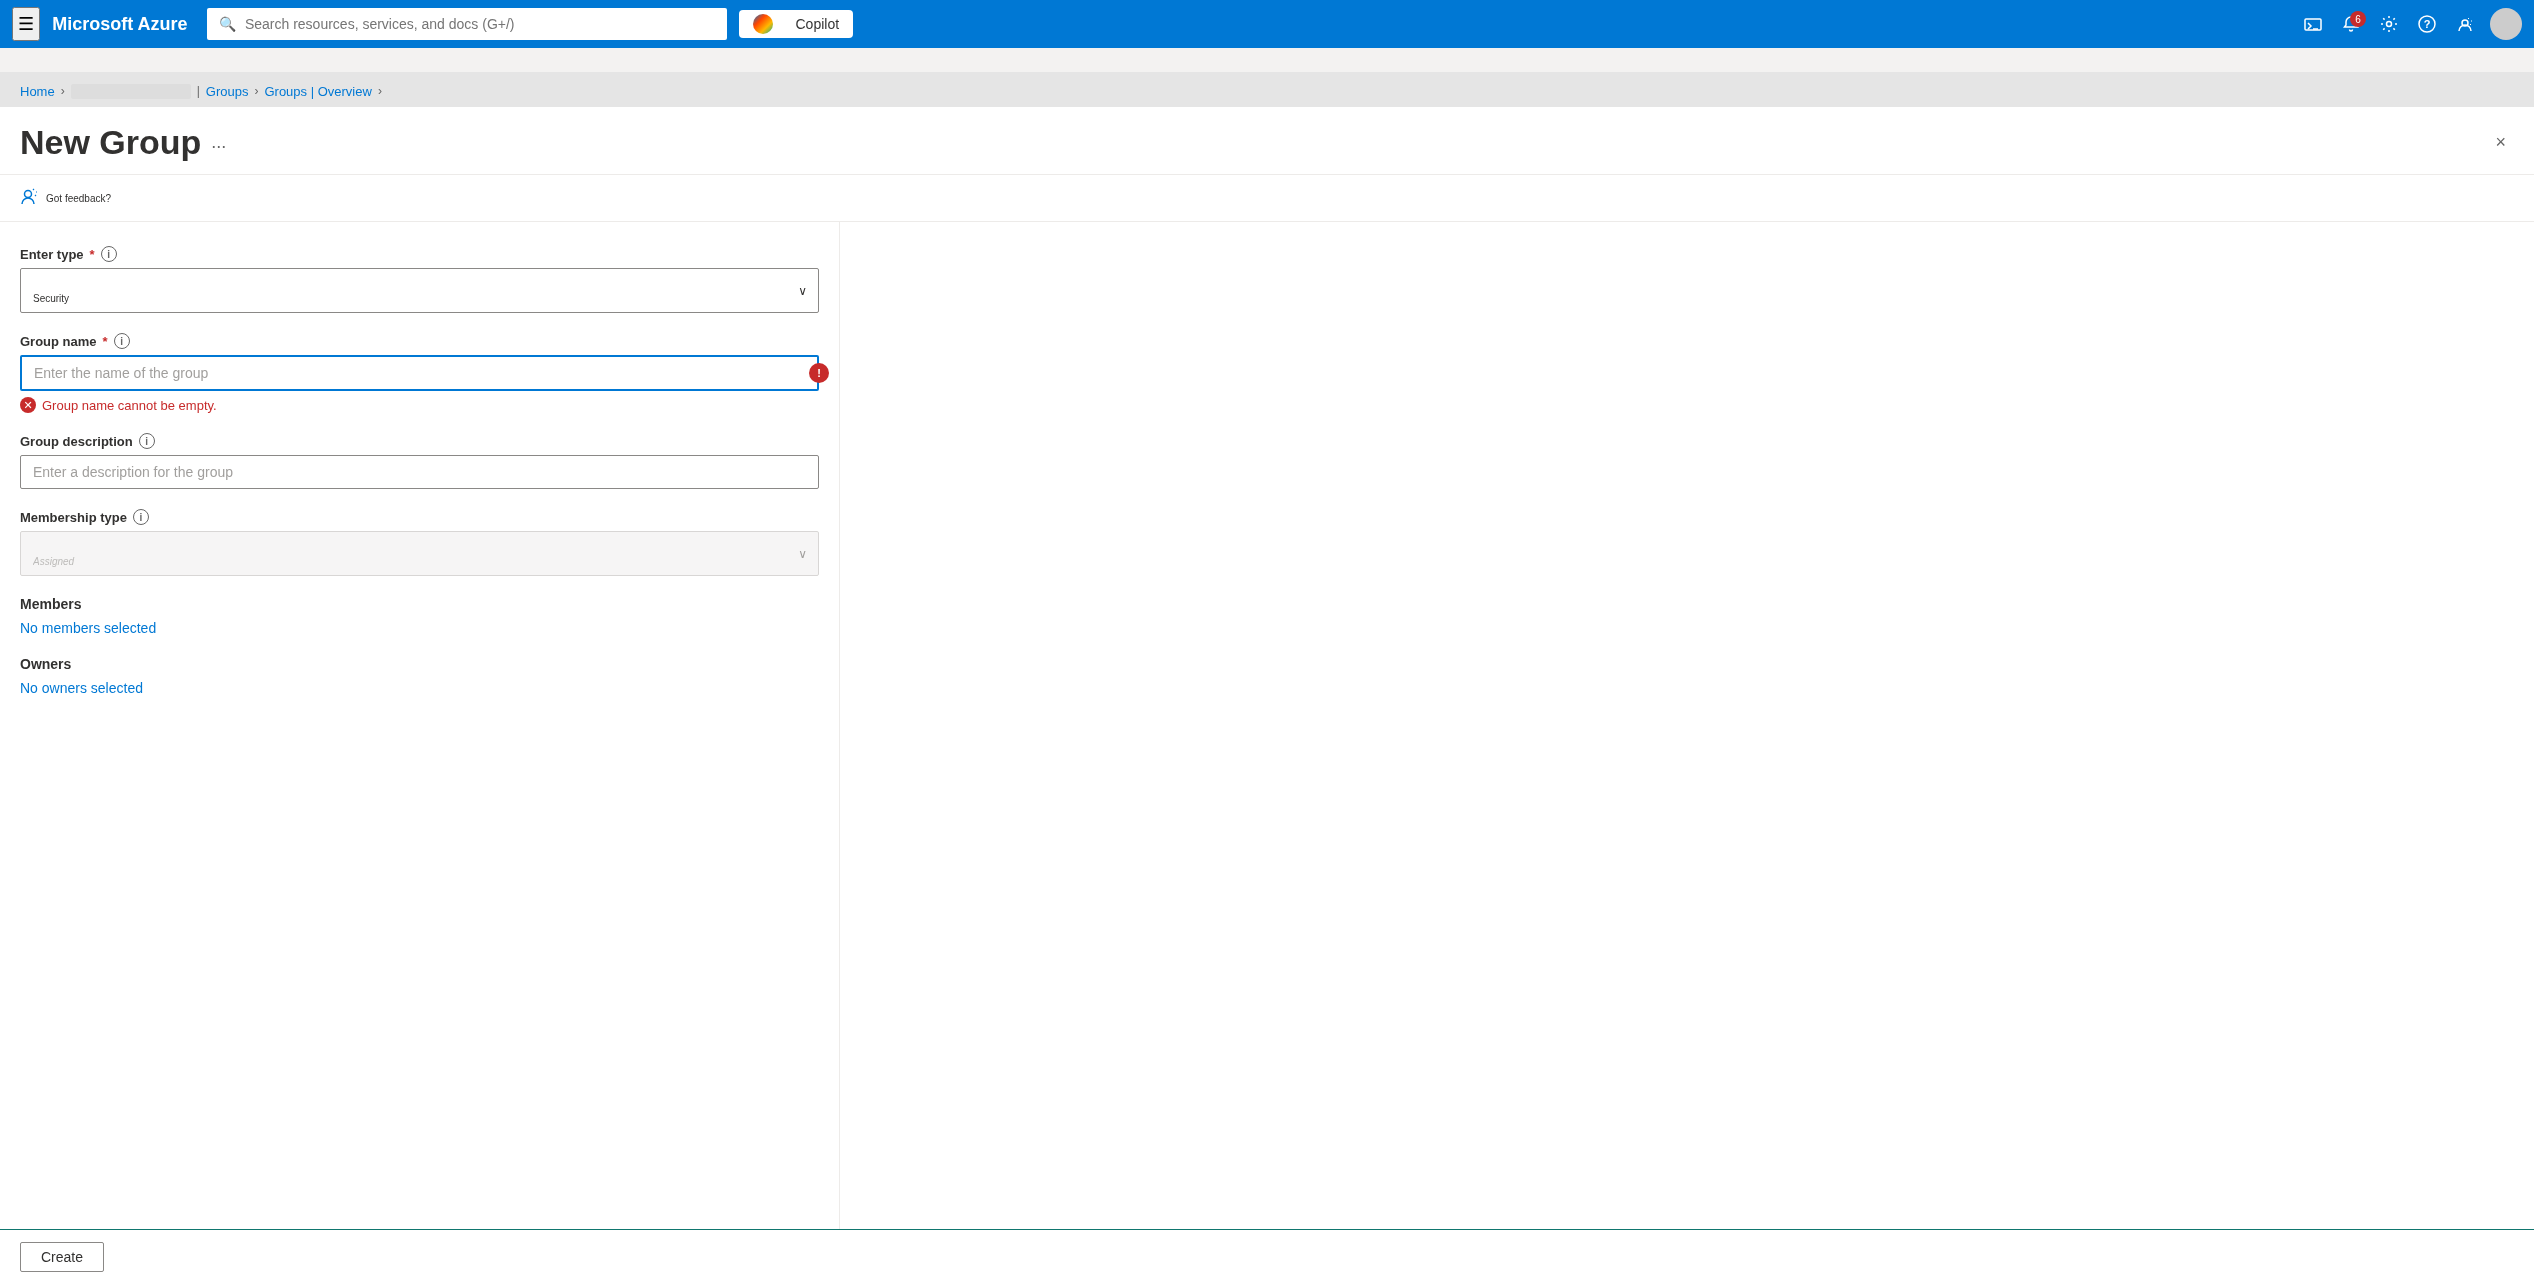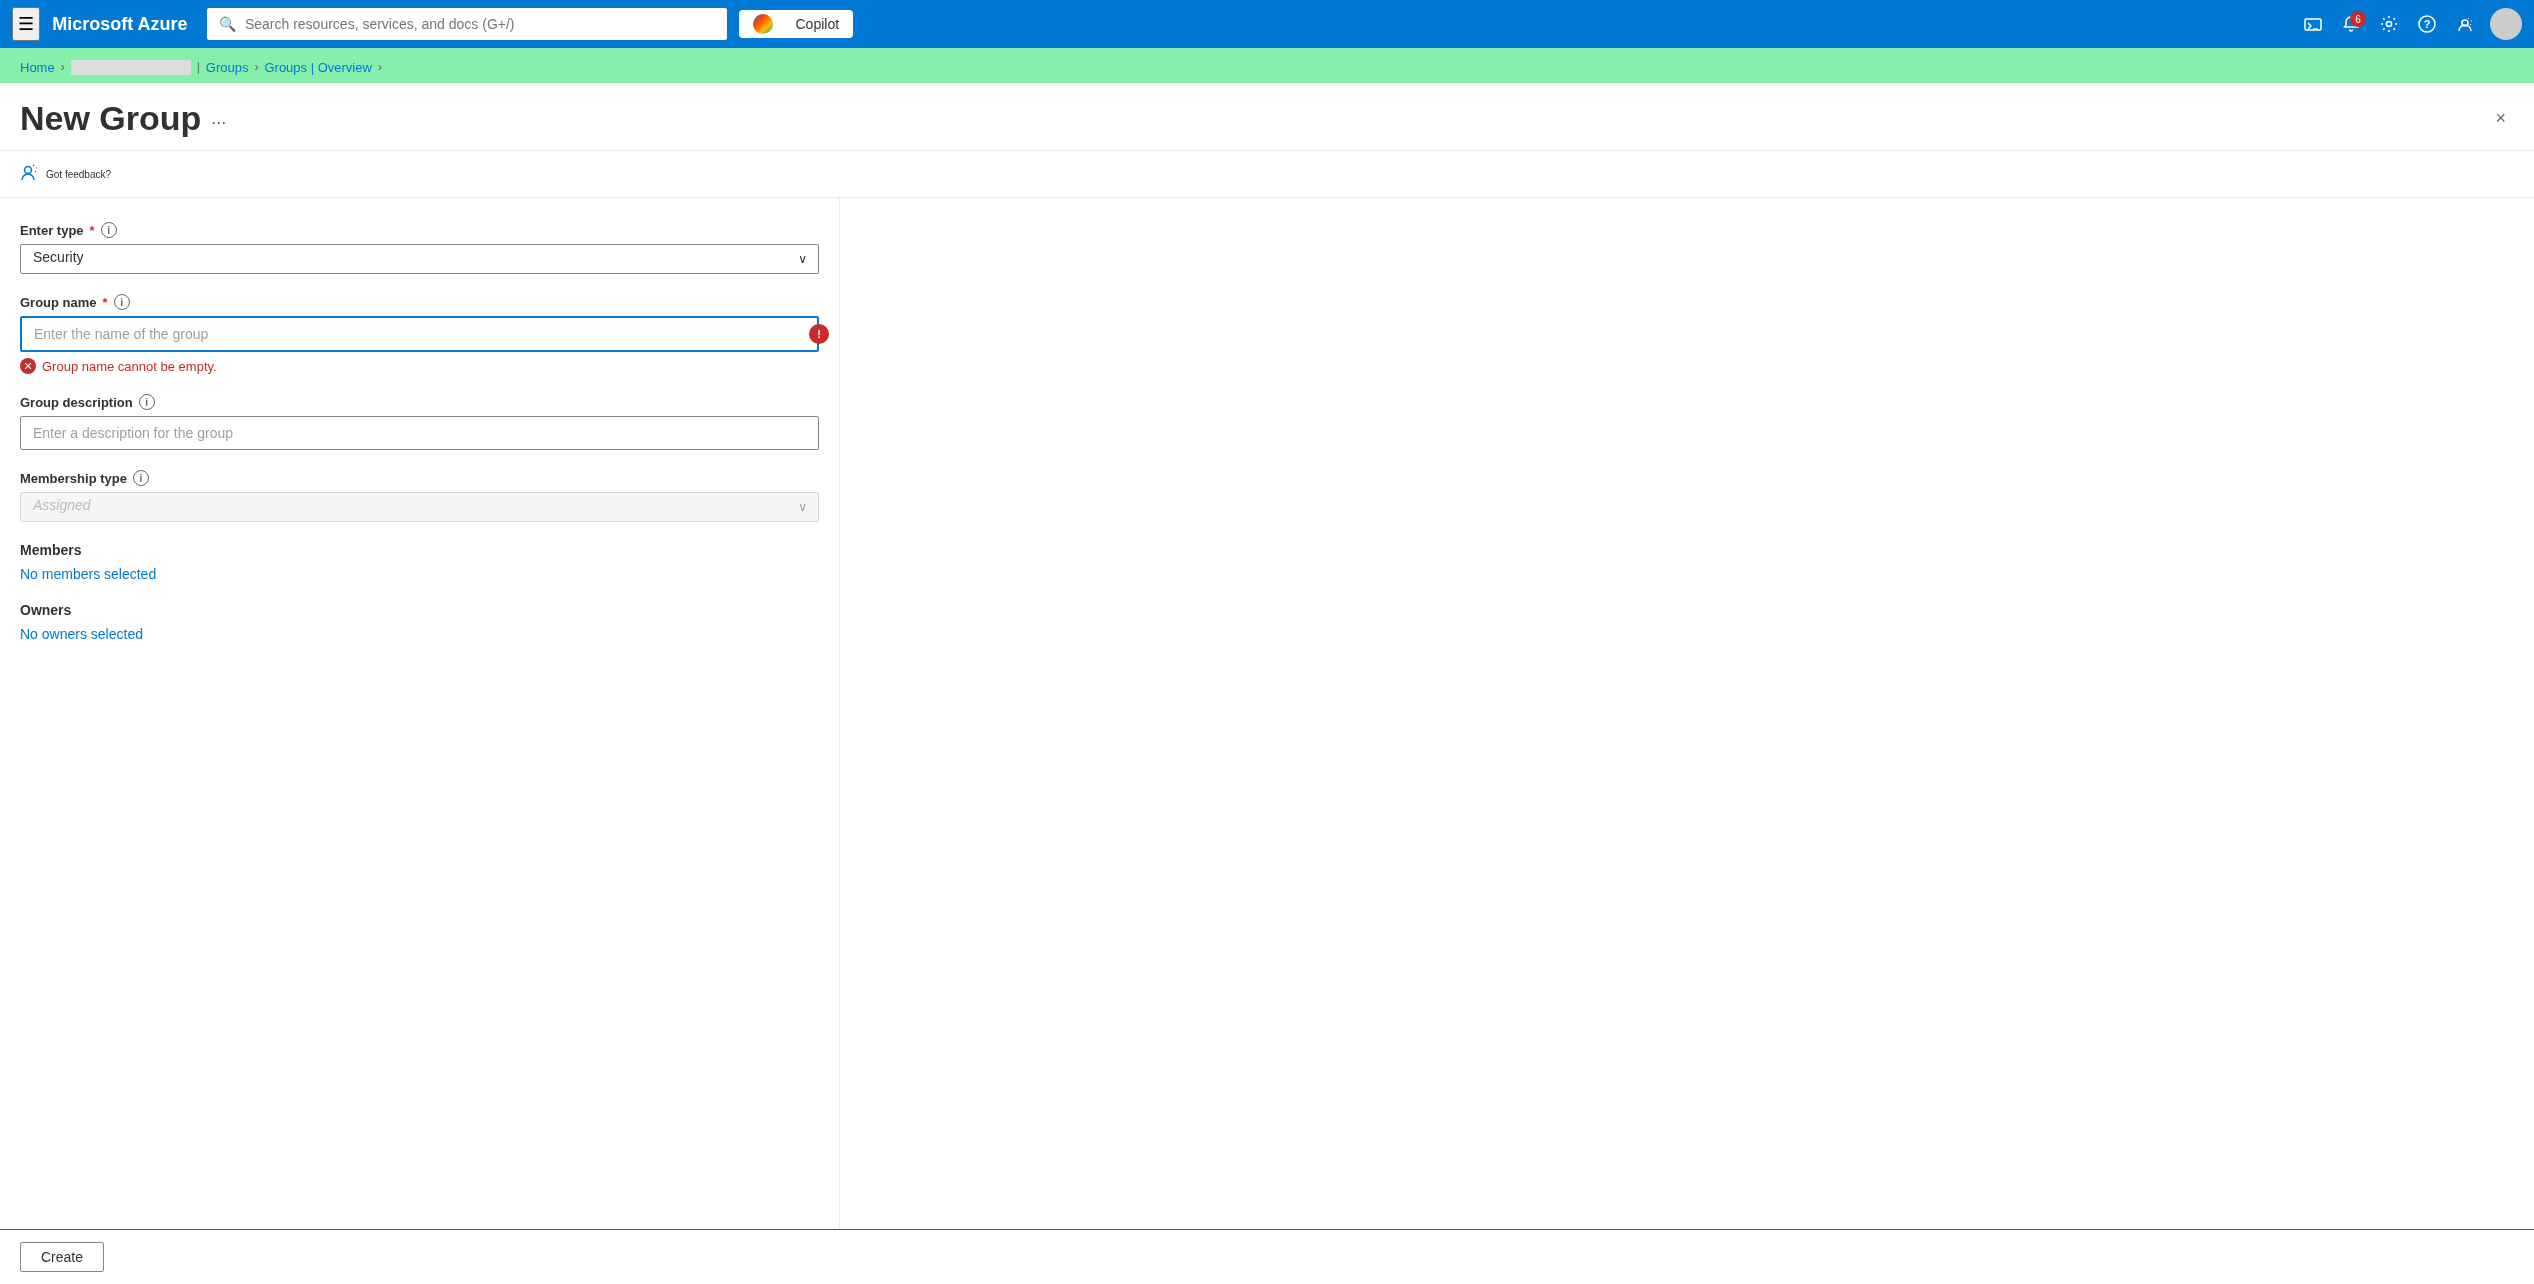--- a/index.html
+++ b/index.html
@@ -97,21 +97,22 @@
     }
 
     
     .breadcrumb {
       padding: 12px 20px 8px 20px;
       display: flex;
       align-items: flex-start;
       gap: 6px;
       font-size: 13px;
       color: #0078d4;
-      background: #86efac;
+      background: #e5e5e5;
+      margin-top: 24px;
     }
     .breadcrumb-sep { color: #666; font-size: 12px; }
     .breadcrumb a { color: #0078d4; text-decoration: none; }
     .breadcrumb .blurred {
       background: #ddd;
       border-radius: 2px;
       color: transparent;
       min-width: 120px;
       display: inline-block;
     }
@@ -183,24 +184,24 @@
       font-size: 10px;
       font-weight: 700;
       cursor: pointer;
     }
     .select-wrapper {
       position: relative;
       width: 100%;
     }
     .select-wrapper select {
       width: 100%;
-      padding: 4px 40px 8px 12px;
+      padding: 24px 40px 8px 12px;
       border: 1px solid #8a8886;
       border-radius: 2px;
-      font-size: 14px;
+      font-size: 10px;
       color: #323130;
       background: white;
       appearance: none;
       -webkit-appearance: none;
       cursor: pointer;
     }
     .select-wrapper select:disabled {
       background: #f3f2f1;
       color: #a19f9d;
       border-color: #c8c6c4;

